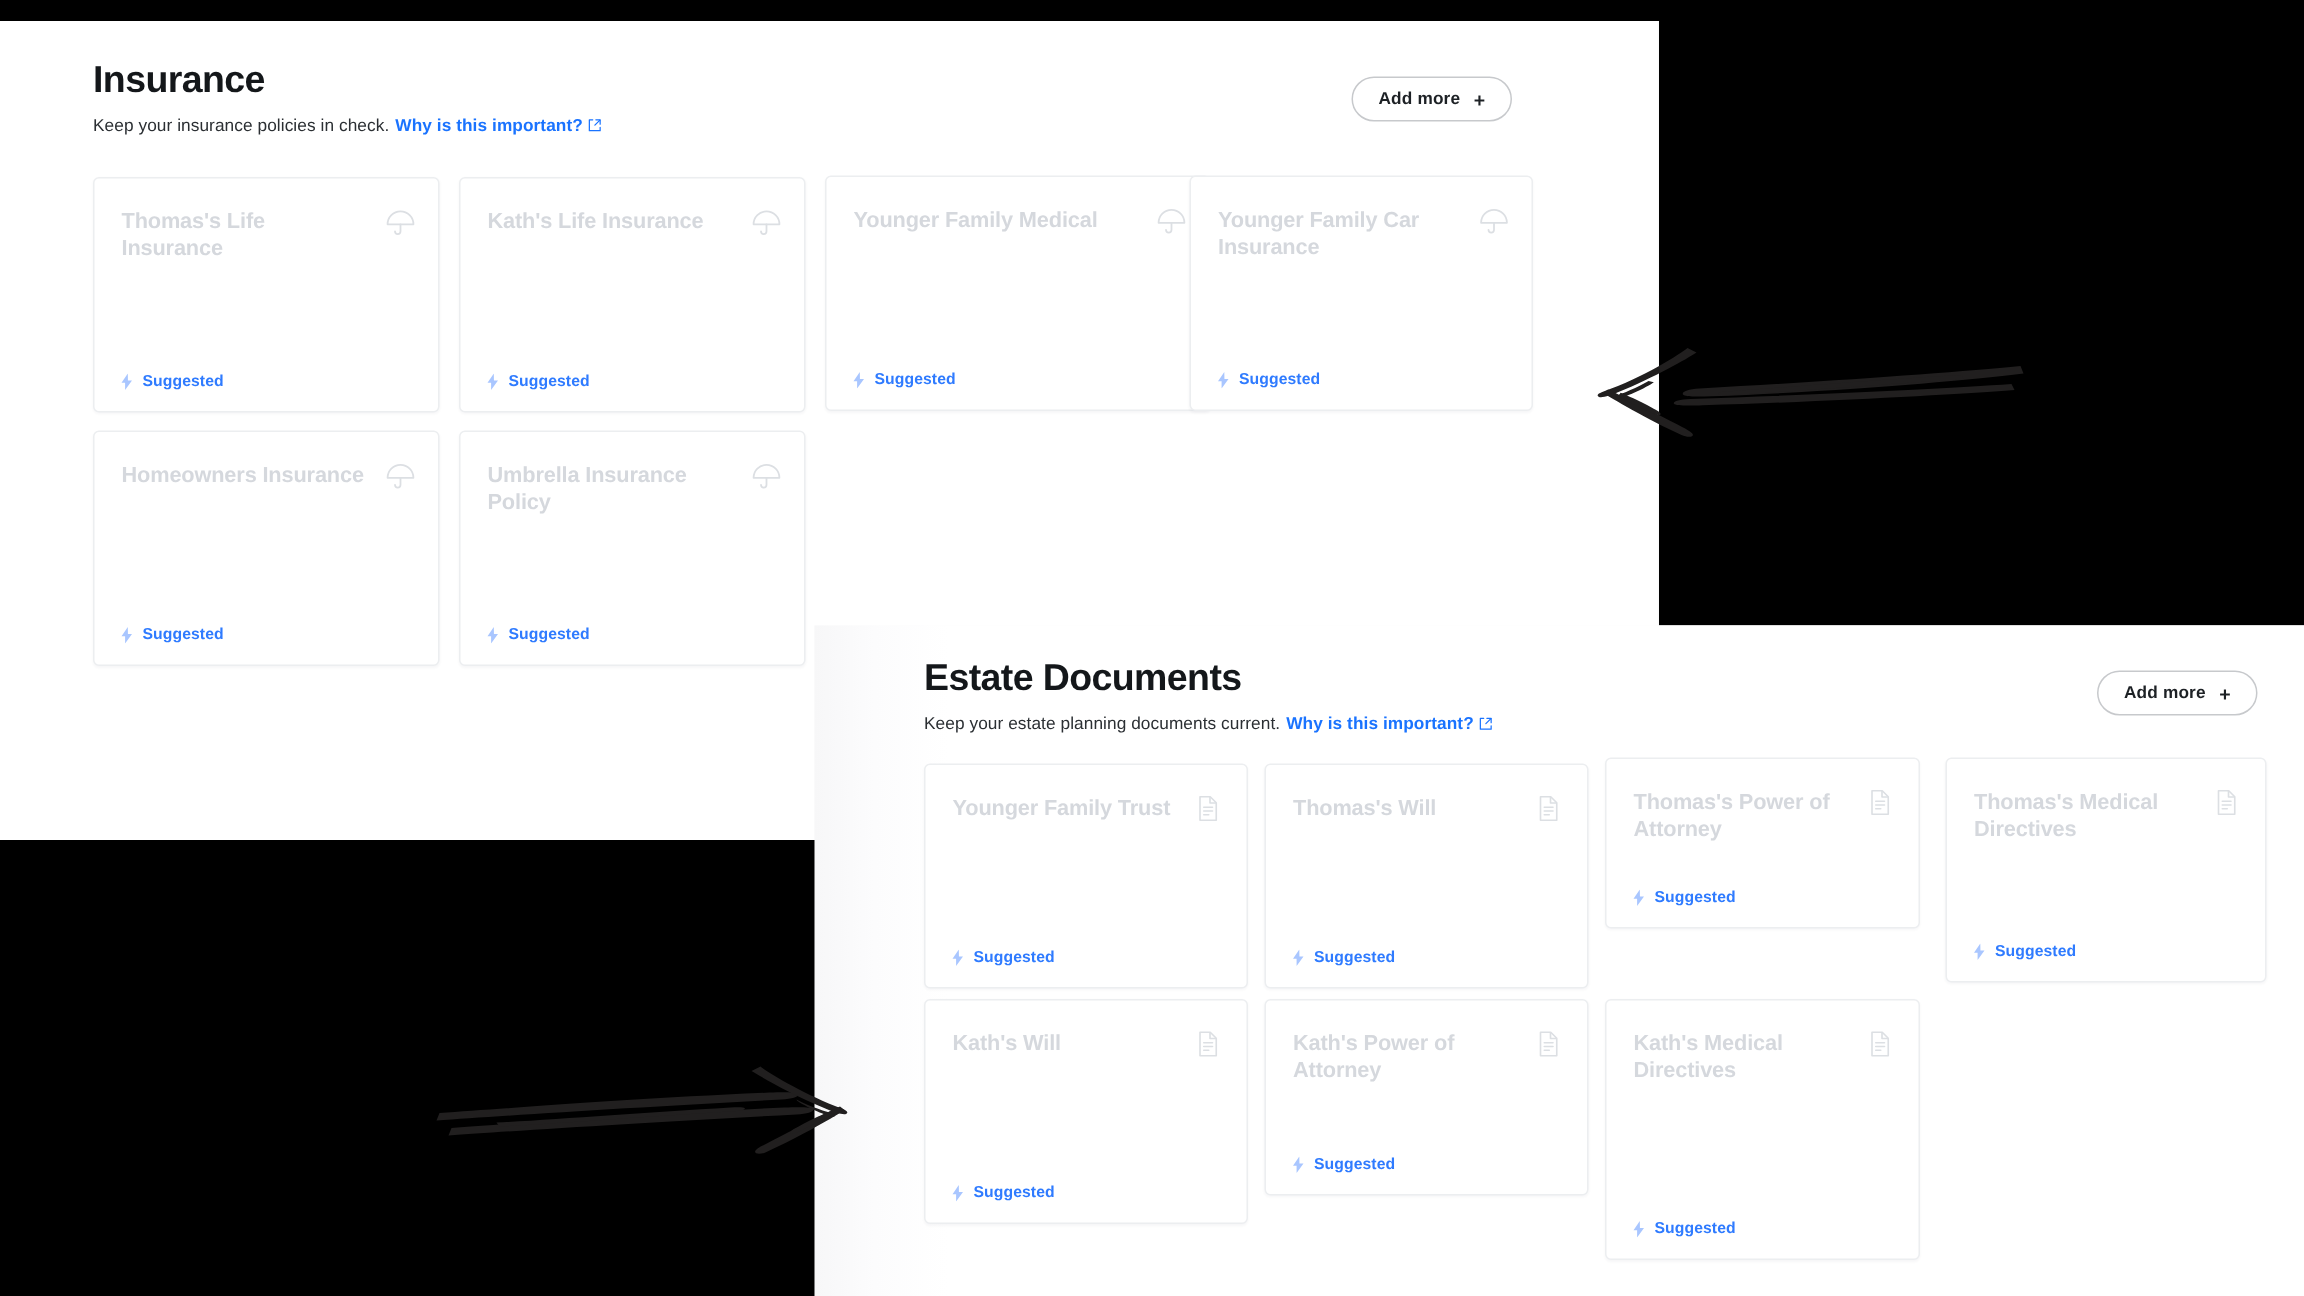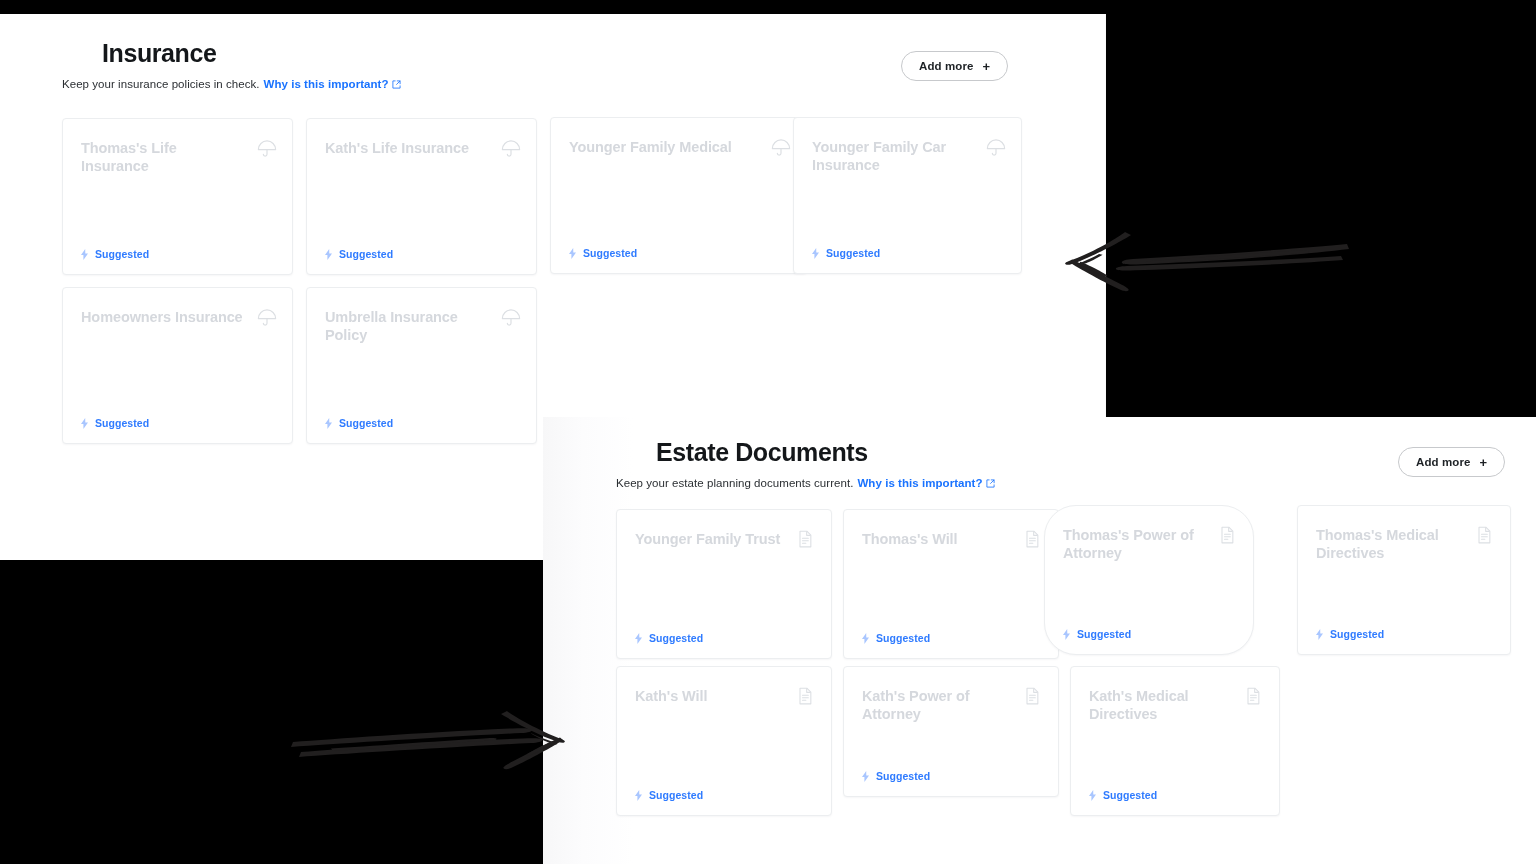--- a/index.html
+++ b/index.html
@@ -36,21 +36,21 @@
   }
   #estate-panel-inner {
     position: absolute; left: 0; top: 0; width: 100%; height: 100%;
     background: linear-gradient(90deg, #f7f7f8 0px, #fcfcfd 40px, #ffffff 90px);
   }
 
   
   .section-head { position: absolute; }
   .sec-title {
     font-size: 25px; font-weight: 700; color: #14171a;
-    letter-spacing: -0.4px; line-height: 30px; margin-left: 40px;
+    letter-spacing: -0.4px; line-height: 30px;
   }
   .sec-sub {
     margin-top: 9px; font-size: 11.5px; color: #2b2f33;
     line-height: 15px; letter-spacing: 0.05px;
   }
   .sec-link {
     color: #1a73ff; font-weight: 600; text-decoration: none; margin-left: 4px;
     cursor: pointer;
   }
   .ext-icon { display: inline-block; vertical-align: -1px; margin-left: 3px; }
@@ -252,21 +252,21 @@
             <path d="M9 11h7M9 14h7M9 17h4" stroke="currentColor" stroke-width="1.3" stroke-linecap="round"></path>
           </svg></span>
       <div class="card-foot">
         <span class="spark"><svg width="9" height="11" viewBox="0 0 9 11" fill="none">
               <path d="M5.2 0 1 6.1h2.4L3.4 11 8 4.6H5.3L5.2 0Z" fill="currentColor"></path>
             </svg></span>
         <span>Suggested</span>
       </div>
     </div>
 
-    <div class="card" style="left:501px; top:88px; width:210px; height:150px;border-radius:32px;">
+    <div class="card" style="left:527px; top:88px; width:210px; height:114px;">
       <div class="card-title">Thomas's Power of Attorney</div>
       <span class="card-icon"><svg width="20" height="20" viewBox="0 0 24 24" fill="none">
             <path d="M6 2.6h8.2L19 7.4v14H6V2.6Z" stroke="currentColor" stroke-width="1.3" stroke-linejoin="round"></path>
             <path d="M14 2.8V7.6h4.8" stroke="currentColor" stroke-width="1.3" stroke-linejoin="round"></path>
             <path d="M9 11h7M9 14h7M9 17h4" stroke="currentColor" stroke-width="1.3" stroke-linecap="round"></path>
           </svg></span>
       <div class="card-foot">
         <span class="spark"><svg width="9" height="11" viewBox="0 0 9 11" fill="none">
               <path d="M5.2 0 1 6.1h2.4L3.4 11 8 4.6H5.3L5.2 0Z" fill="currentColor"></path>
             </svg></span>
@@ -312,21 +312,21 @@
             <path d="M9 11h7M9 14h7M9 17h4" stroke="currentColor" stroke-width="1.3" stroke-linecap="round"></path>
           </svg></span>
       <div class="card-foot">
         <span class="spark"><svg width="9" height="11" viewBox="0 0 9 11" fill="none">
               <path d="M5.2 0 1 6.1h2.4L3.4 11 8 4.6H5.3L5.2 0Z" fill="currentColor"></path>
             </svg></span>
         <span>Suggested</span>
       </div>
     </div>
 
-    <div class="card" style="left:527px; top:249px; width:210px; height:150px;">
+    <div class="card" style="left:527px; top:249px; width:210px; height:174px;">
       <div class="card-title">Kath's Medical Directives</div>
       <span class="card-icon"><svg width="20" height="20" viewBox="0 0 24 24" fill="none">
             <path d="M6 2.6h8.2L19 7.4v14H6V2.6Z" stroke="currentColor" stroke-width="1.3" stroke-linejoin="round"></path>
             <path d="M14 2.8V7.6h4.8" stroke="currentColor" stroke-width="1.3" stroke-linejoin="round"></path>
             <path d="M9 11h7M9 14h7M9 17h4" stroke="currentColor" stroke-width="1.3" stroke-linecap="round"></path>
           </svg></span>
       <div class="card-foot">
         <span class="spark"><svg width="9" height="11" viewBox="0 0 9 11" fill="none">
               <path d="M5.2 0 1 6.1h2.4L3.4 11 8 4.6H5.3L5.2 0Z" fill="currentColor"></path>
             </svg></span>

